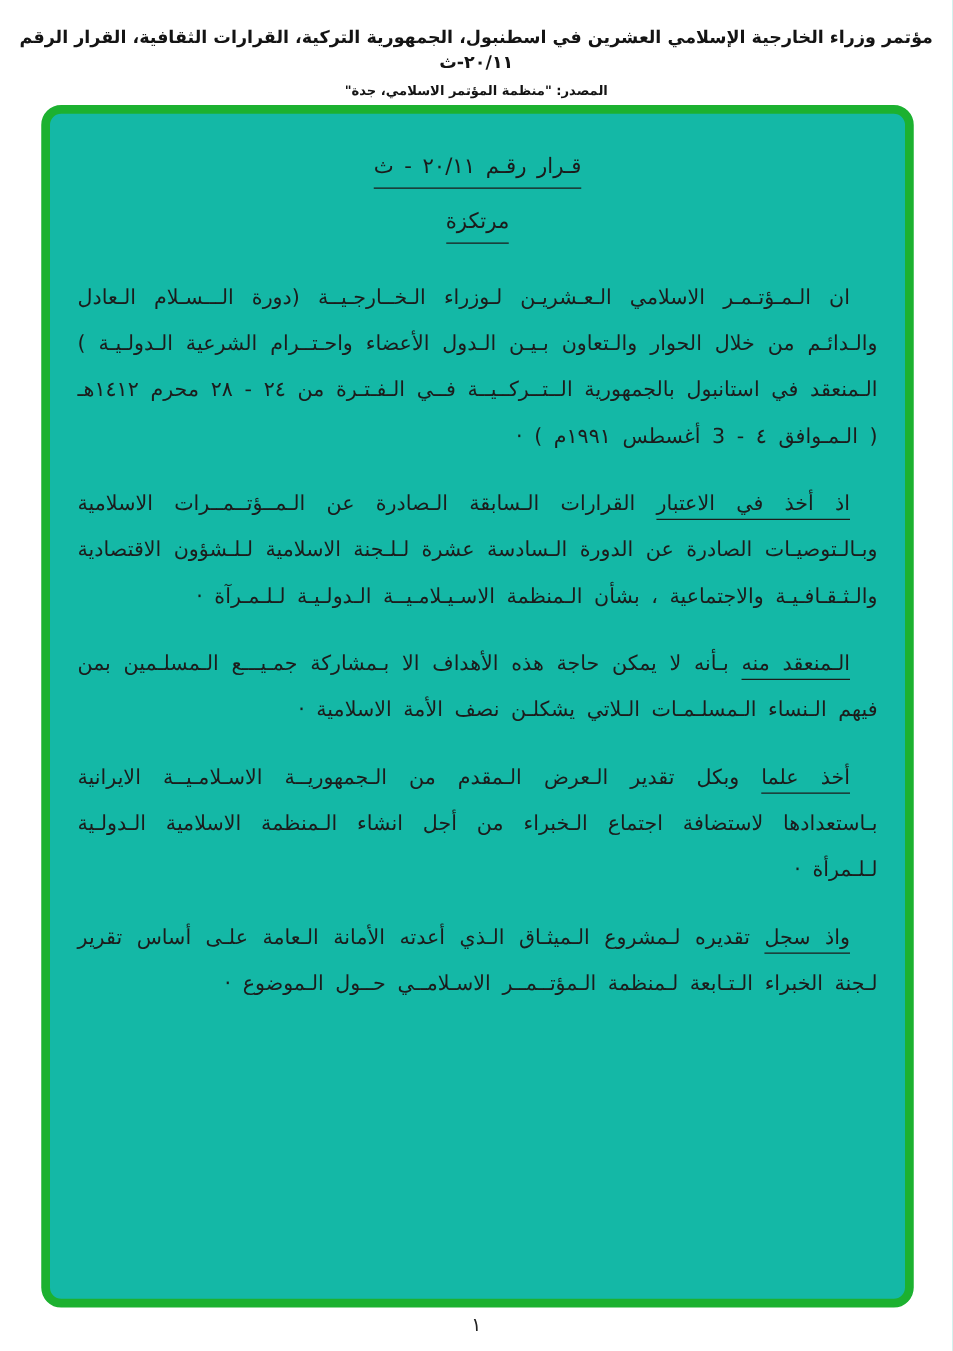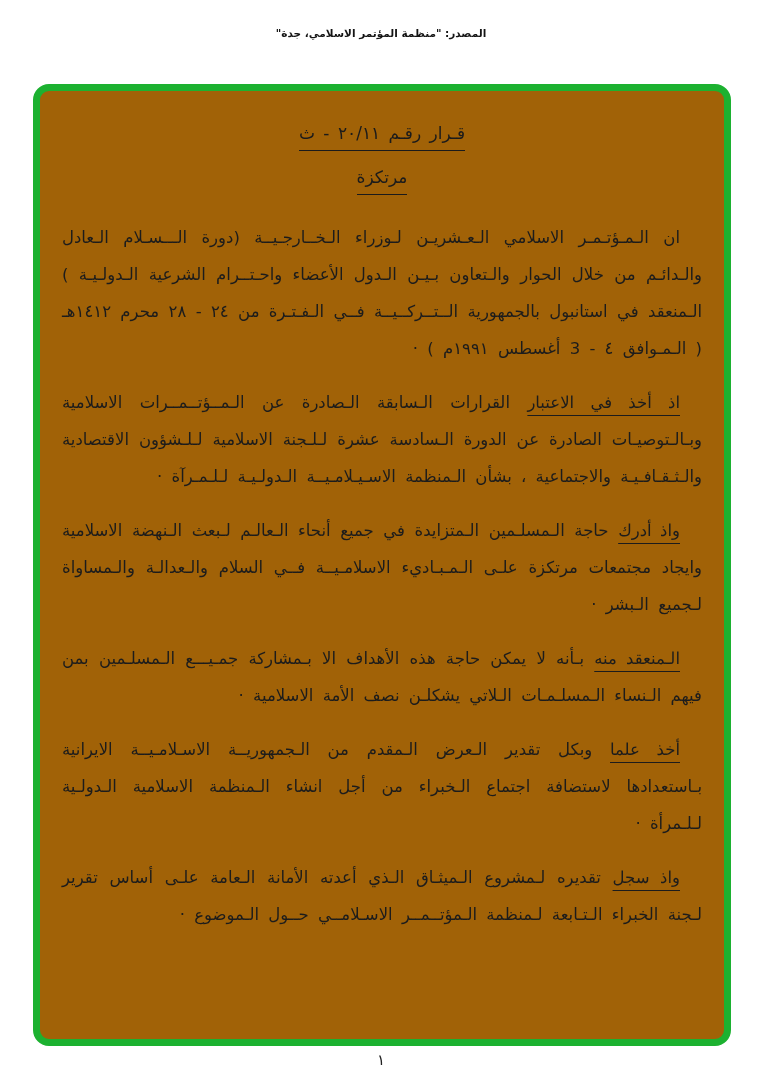--- a/index.html
+++ b/index.html
@@ -26,21 +26,21 @@
   .doc-frame {
     position: absolute;
     left: 33px; top: 84px;
     width: 698px; height: 962px;
     box-sizing: border-box;
     border: 7px solid #1cb130;
     border-radius: 16px;
     padding: 32px 22px 0 22px;
     direction: rtl;
     overflow: hidden;
-    background: #a16207;
+    background: #14b8a6;
   }
   .titles { text-align: center; margin-bottom: 24px; }
   .title-line { font-size: 17px; margin-bottom: 16px; word-spacing: 3px; }
   .title-line .u {
     display: inline-block;
     border-bottom: 1.6px solid #1b1b1b;
     padding-bottom: 7px;
   }
   .para {
     font-size: 16.5px;
@@ -48,53 +48,52 @@
     text-align: justify;
     text-indent: 22px;
     margin: 0 0 17px 0;
     word-spacing: 4px;
     color: #1c1c1c;
   }
   .lead {
     text-decoration: underline;
     text-underline-offset: 7px;
     text-decoration-thickness: 1.3px;
-    font-family: Liberation Serif, serif;
   }
   .lead:empty { display: none; }
   .page-num {
     position: absolute; bottom: 12px; left: 0; right: 0;
     text-align: center; font-size: 15px; color: #222222;
   }
 </style>
 </head>
 <body>
 
 <div class="page">
 
   <div class="header">
+    <div class="header-line1">مؤتمر وزراء الخارجية الإسلامي العشرين في اسطنبول، الجمهورية التركية، القرارات الثقافية، القرار الرقم ٢٠/١١-ث</div>
     <div class="header-line2">المصدر:  "منظمة المؤتمر الاسلامي، جدة"</div>
   </div>
 
   <div class="doc-frame" style="border-color: rgb(28, 177, 48);">
 
     <div class="titles">
       <div class="title-line">
         <span class="u">قـرار رقـم ٢٠/١١ - ث</span>
       </div>
       <div class="title-line">
         <span class="u">مرتكزة</span>
       </div>
     </div>
 
     <p class="para"><span>ان الـمـؤتـمـر الاسلامي الـعـشريـن لـوزراء الـخــارجـيــة (دورة الـــسـلام الـعادل والـدائـم من خلال الحوار والـتعاون بـيـن الـدول الأعضاء واحـتــرام الشرعية الـدولـيـة ) الـمنعقد في استانبول بالجمهورية الــتــركــيــة فــي الـفـتـرة من ٢٤ - ٢٨ محرم ١٤١٢هـ ( الـمـوافق ٤ - 3 أغسطس ١٩٩١م ) ·</span></p>
 
     <p class="para"><span class="lead">اذ أخذ في الاعتبار</span><span> القرارات الـسابقة الـصادرة عن الـمــؤتــمــرات الاسلامية وبـالـتوصيـات الصادرة عن الدورة الـسادسة عشرة لـلـجنة الاسلامية لـلـشؤون الاقتصادية والـثـقـافـيـة والاجتماعية ، بشأن الـمنظمة الاسـيـلامـيــة الـدولـيـة لـلـمـرآة ·</span></p>
 
-    <p class="para"><span class="lead">واذ أدرك</span><span> حاجة الـمسلـمين الـمتزايدة في جميع أنحاء الـعالـم لـبعث الـنهضة الاسلامية وايجاد مجتمعات مرتكزة علـى الـمـبـاديء الاسلامـيــة فــي السلام والـعدالـة والـمساواة لـجميع الـبشر ·</span></p>
 
     <p class="para"><span class="lead">الـمنعقد منه</span><span> بـأنه لا يمكن حاجة هذه الأهداف الا بـمشاركة جمـيـــع الـمسلـمين بمن فيهم الـنساء الـمسلـمـات الـلاتي يشكلـن نصف الأمة الاسلامية ·</span></p>
 
     <p class="para"><span class="lead">أخذ علما</span><span> وبكل تقدير الـعرض الـمقدم من الـجمهوريــة الاسـلامـيــة الايرانية بـاستعدادها لاستضافة اجتماع الـخبراء من أجل انشاء الـمنظمة الاسلامية الـدولـية لـلـمرأة ·</span></p>
 
     <p class="para"><span class="lead">واذ سجل</span><span> تقديره لـمشروع الـميثـاق الـذي أعدته الأمانة الـعامة علـى أساس تقرير لـجنة الخبراء الـتـابعة لـمنظمة الـمؤتــمــر الاسـلامــي حــول الـموضوع ·</span></p>
 
   </div>
 
   <div class="page-num">١</div>

